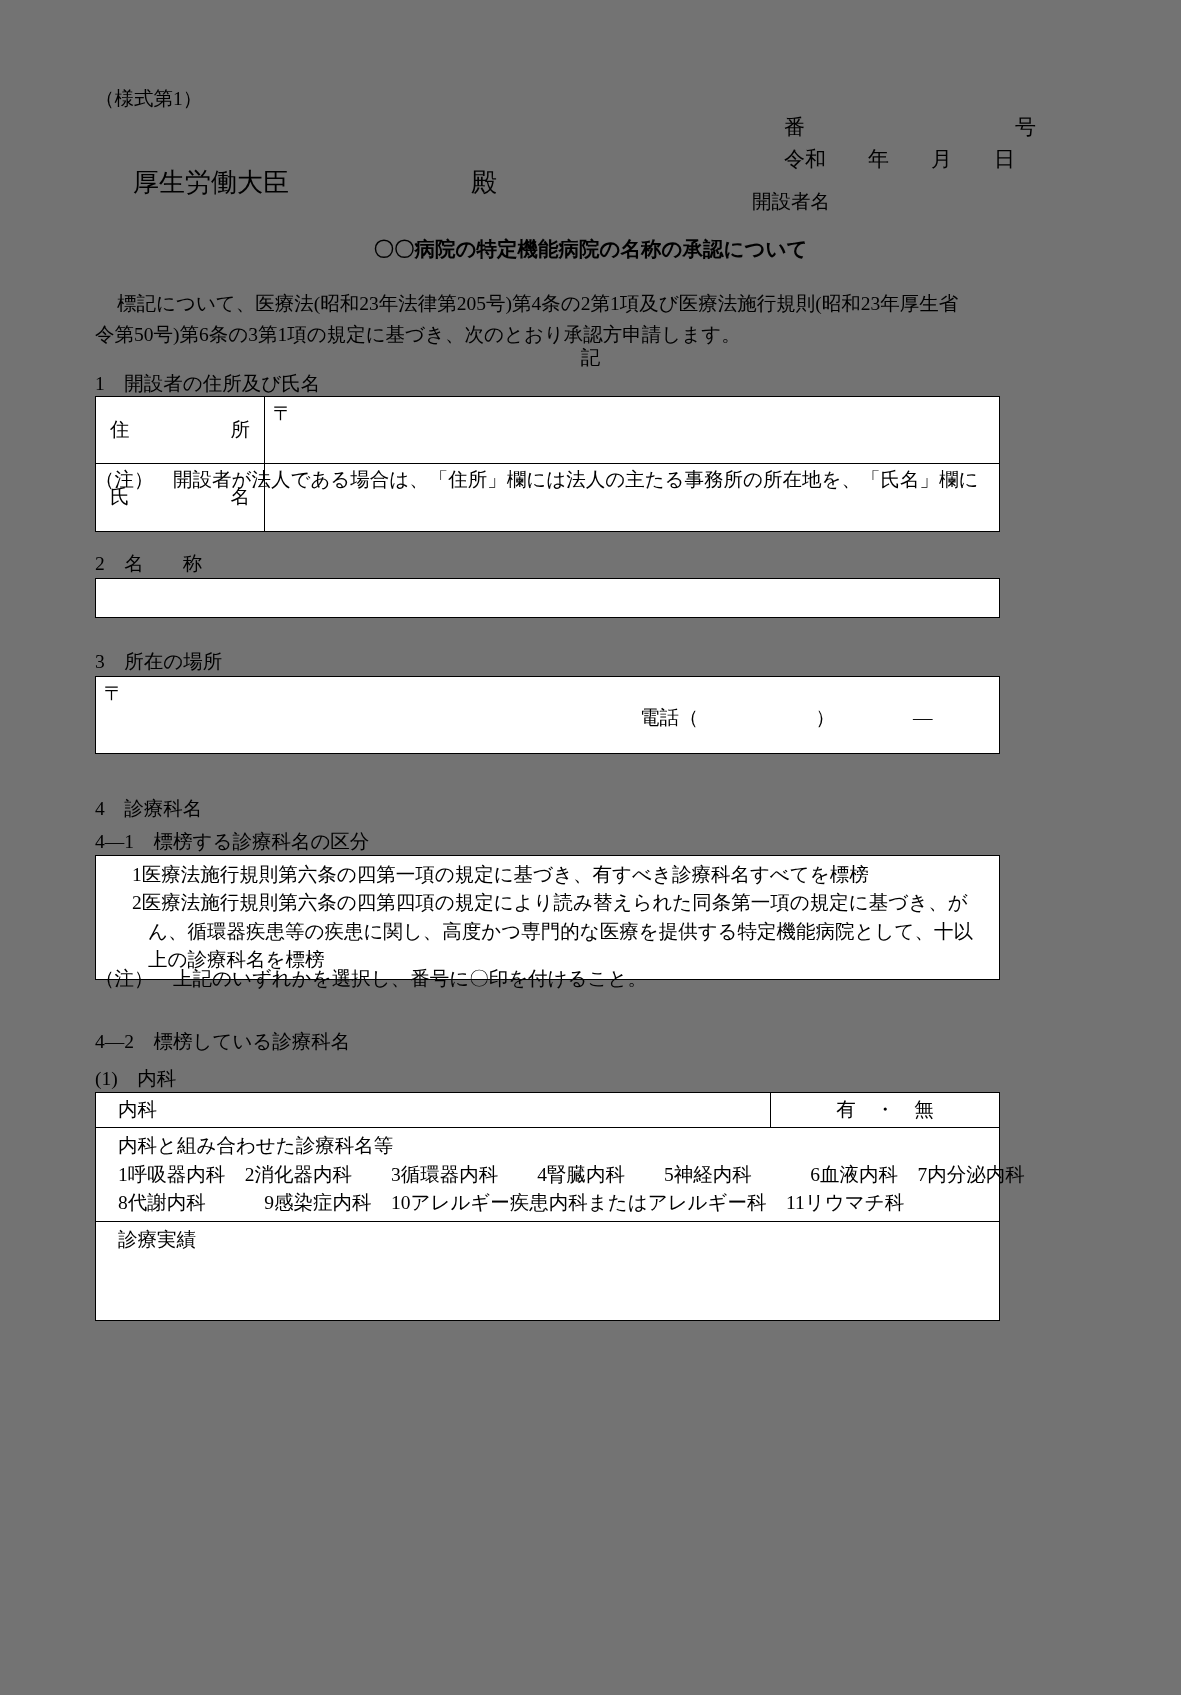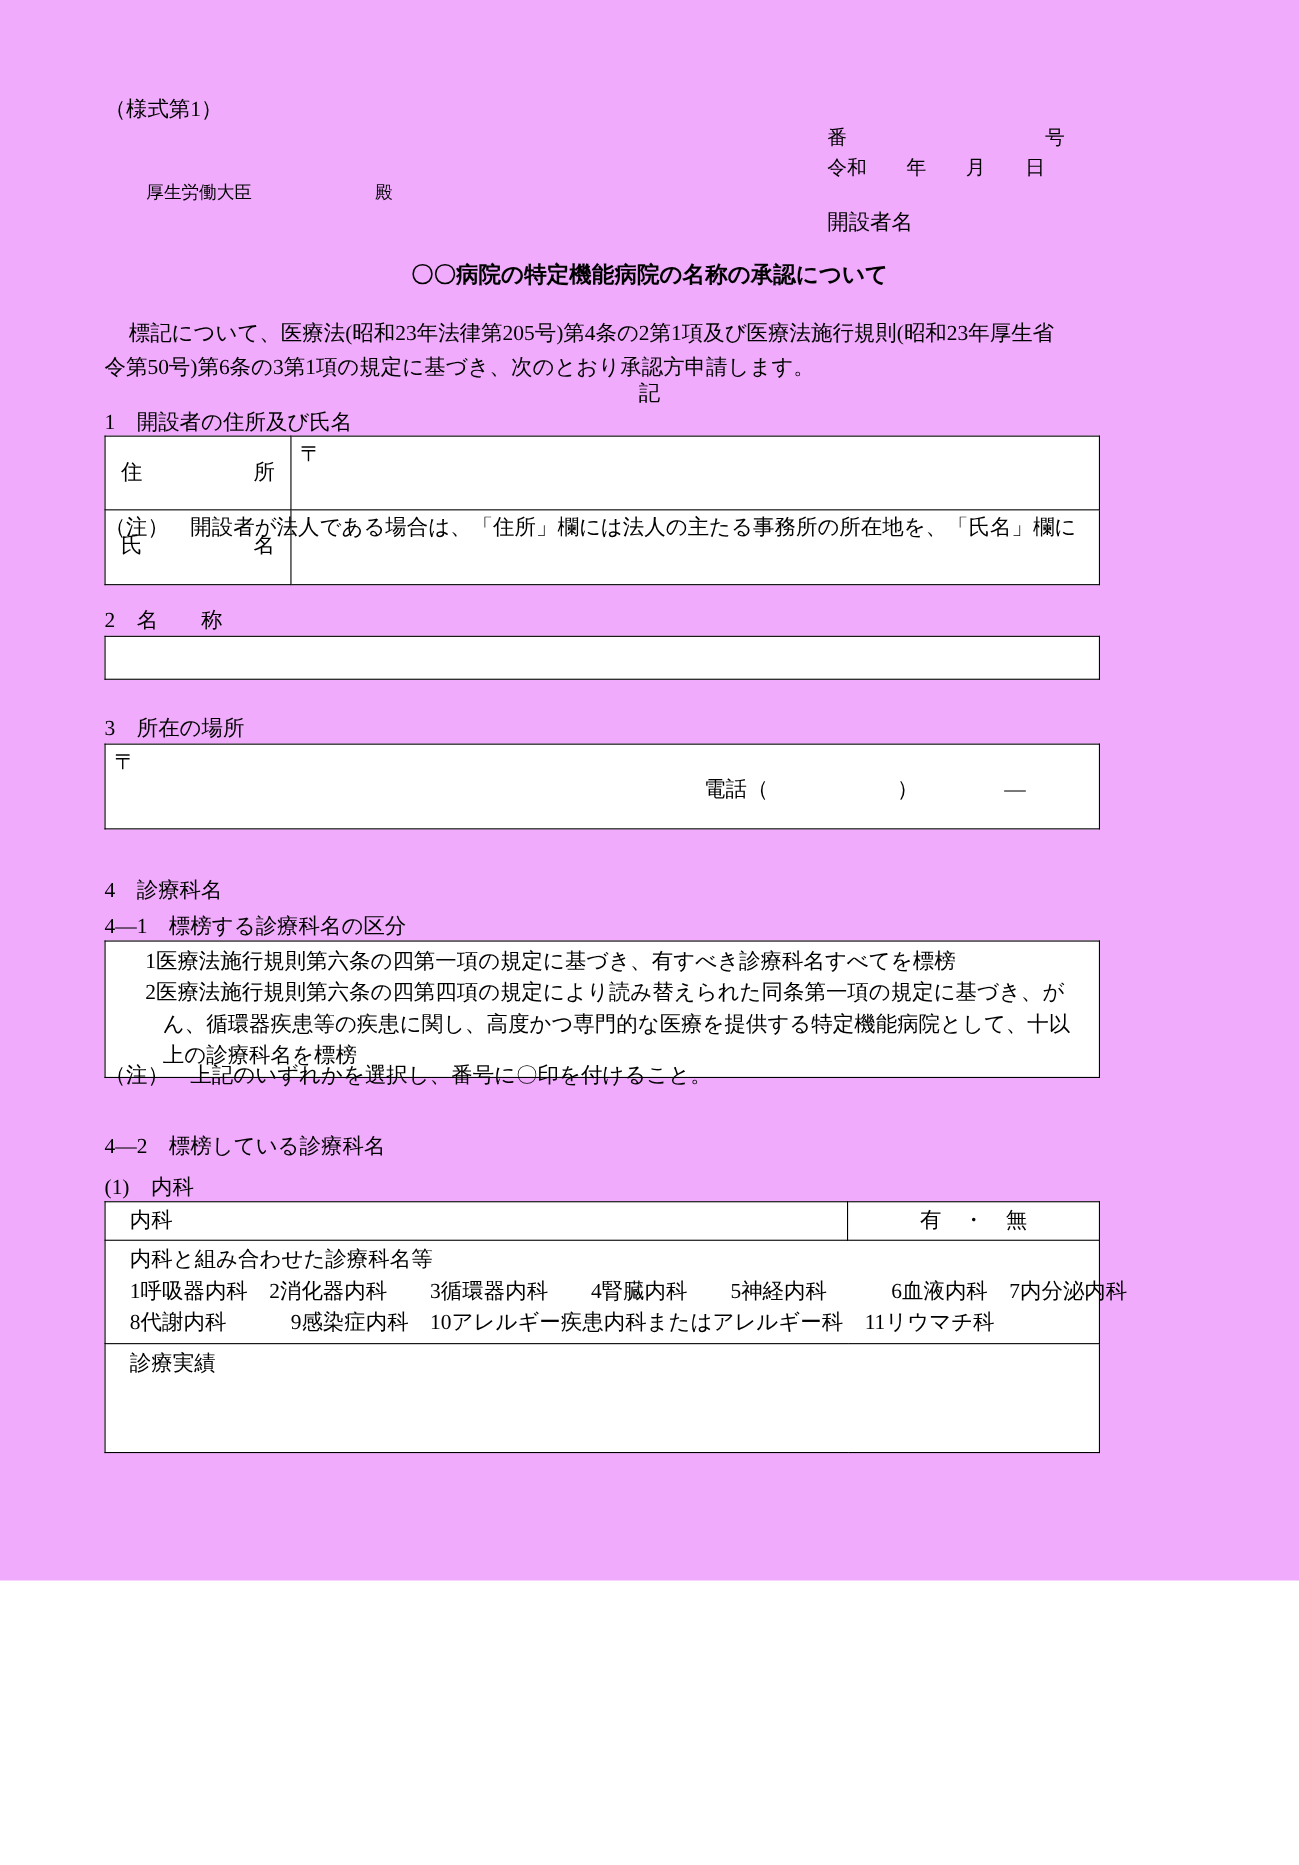--- a/index.html
+++ b/index.html
@@ -8,56 +8,56 @@
     padding: 0;
     background: #ffffff;
   }
   body {
     font-family: "Liberation Serif", "DejaVu Serif", serif;
     color: #000000;
   }
   .page {
     position: relative;
     width: 1181px;
-    height: 1437px;
-    background: #f0abfc;
+    height: 1695px;
+    background: #737373;
     box-sizing: border-box;
     padding: 0;
     overflow: hidden;
   }
 
   
   .formno {
     position: absolute;
     left: 95px;
     top: 85px;
     font-size: 19.5px;
   }
   .hdr-right {
     position: absolute;
-    left: 752px;
+    left: 784px;
     top: 112px;
-    font-size: 18px;
+    font-size: 21px;
     line-height: 1.5;
   }
   .hdr-line {
     display: block;
     white-space: pre;
   }
   .hdr-opener {
     position: absolute;
     left: 752px;
     top: 188px;
     font-size: 19.5px;
   }
   .addressee {
     position: absolute;
     left: 133px;
     top: 165px;
-    font-size: 16px;
+    font-size: 26px;
     white-space: pre;
   }
 
   
   .doc-title {
     position: absolute;
     left: 0;
     top: 235px;
     width: 1181px;
     text-align: center;

